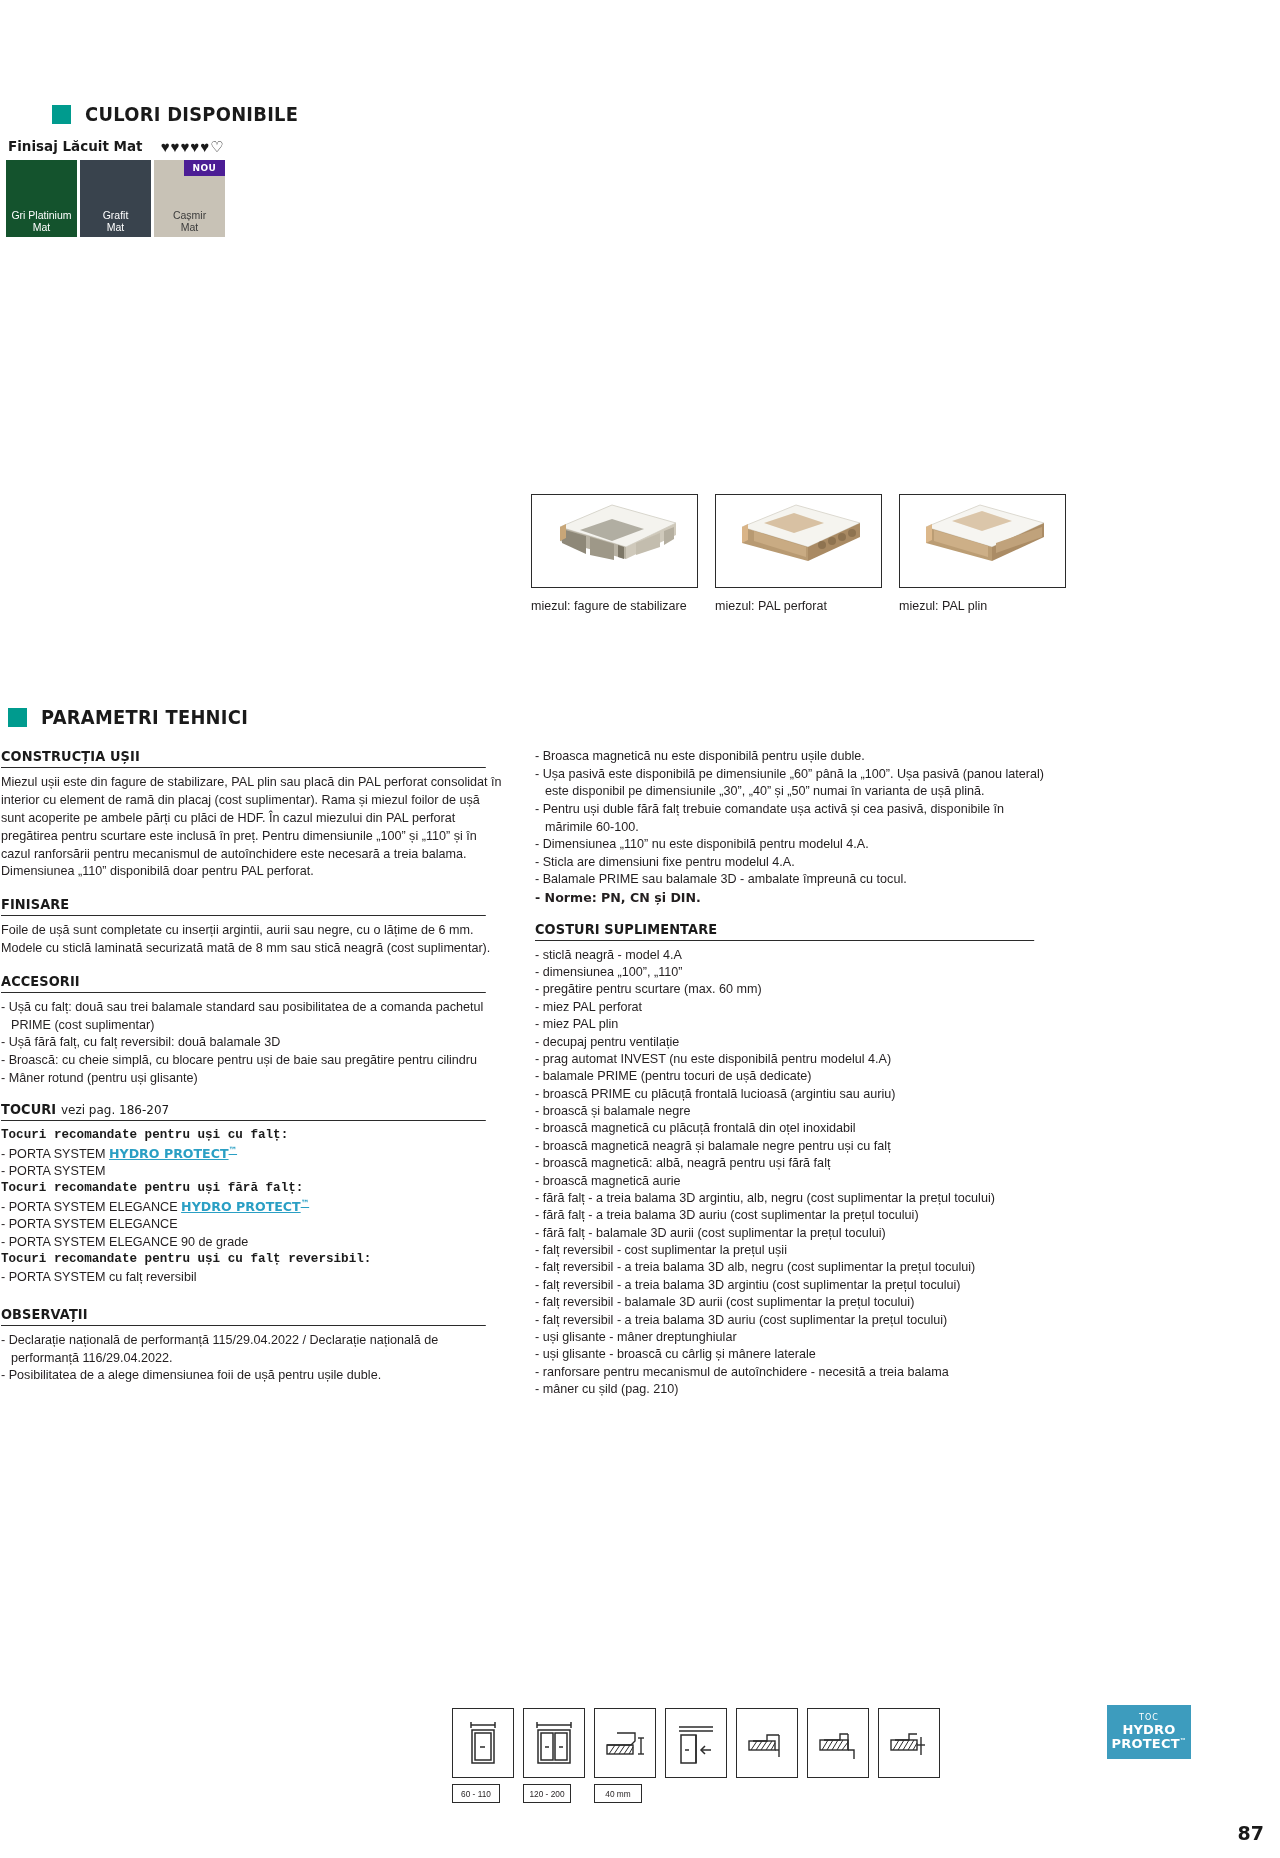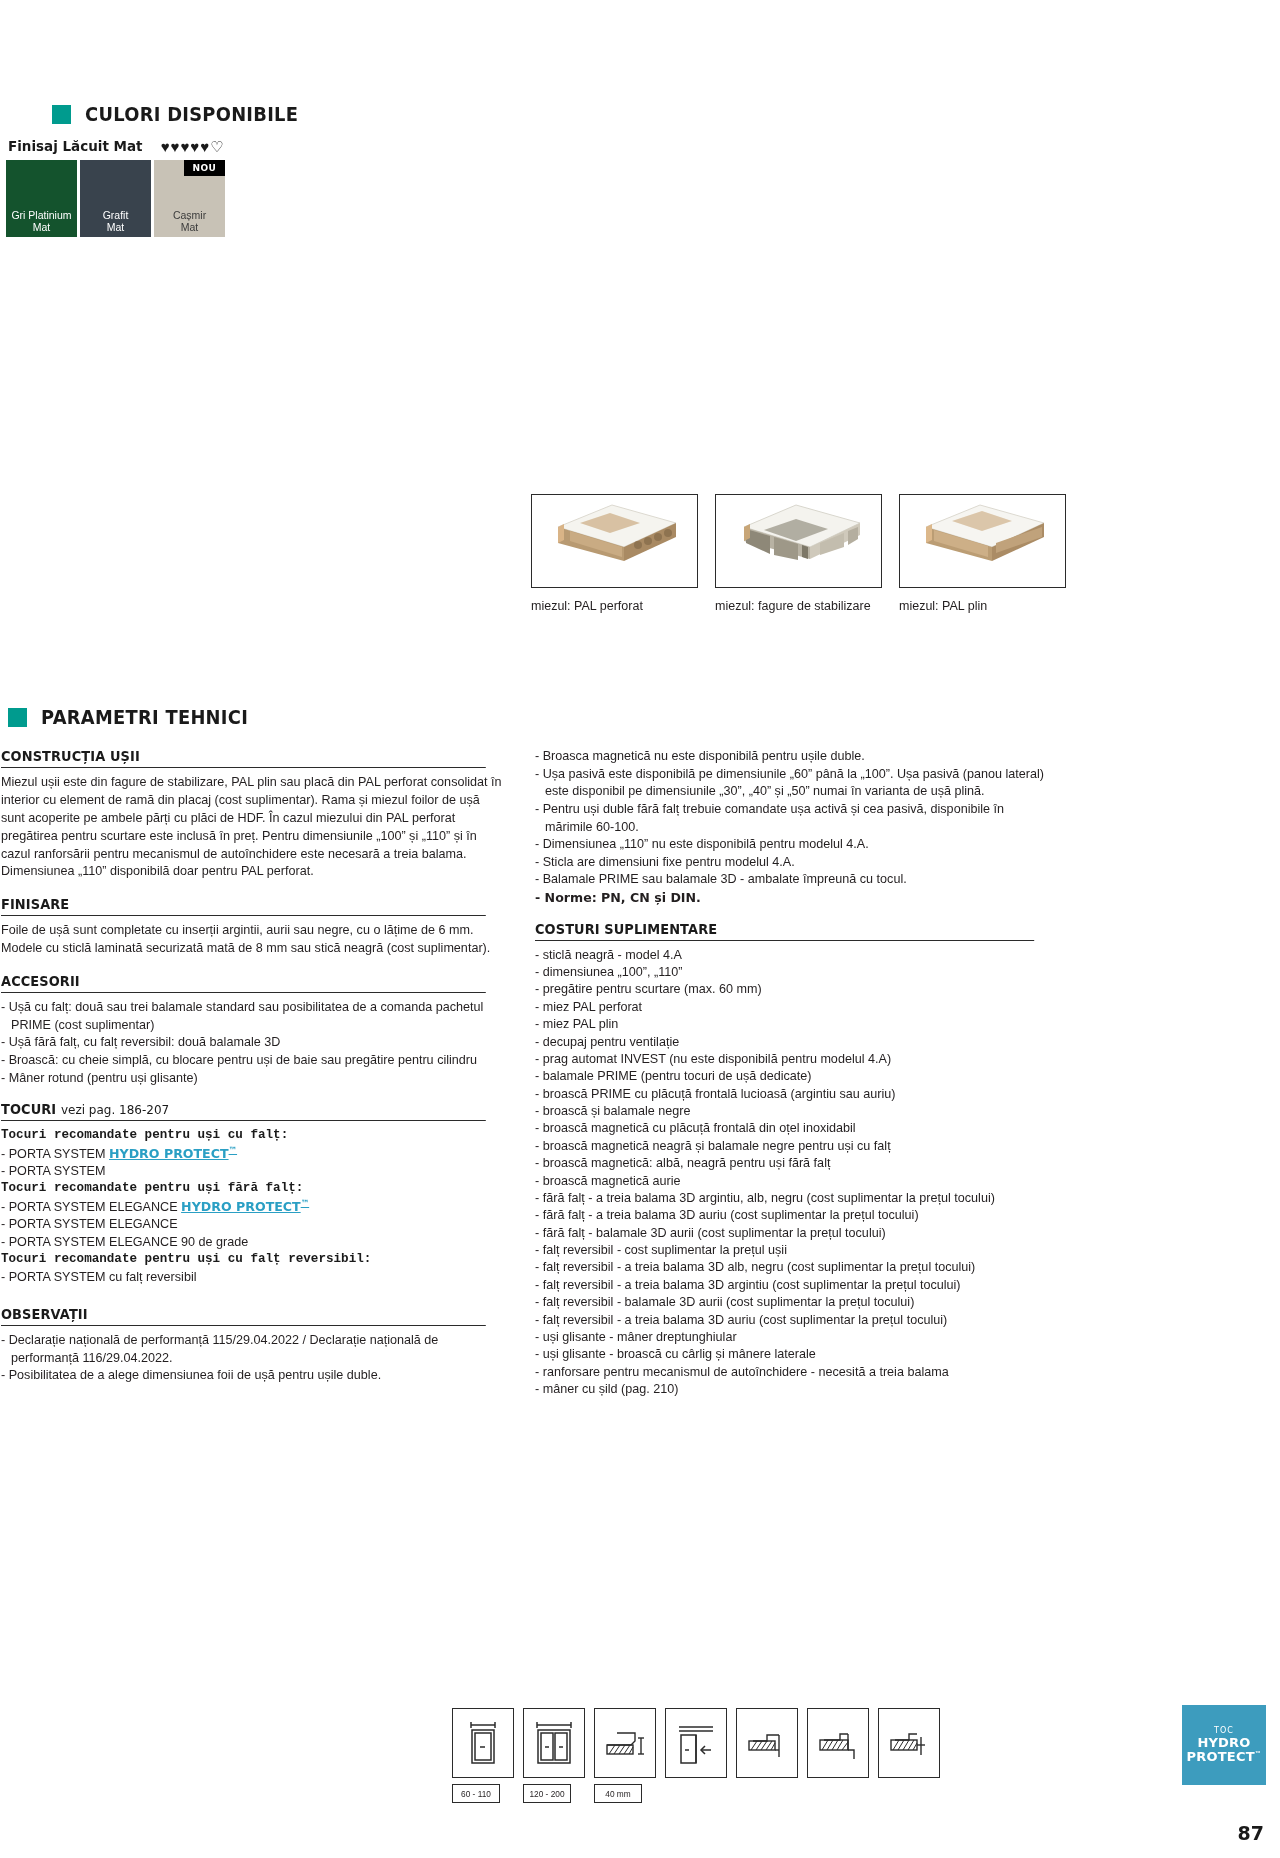--- a/index.html
+++ b/index.html
@@ -86,21 +86,21 @@
     padding-bottom: 4px;
   }
   .swatch-name {
     font-size: 10.5px; line-height: 1.15;
     text-align: center; color: #ffffff;
     font-family: "Liberation Sans", sans-serif;
   }
   .swatch-name.dark { color: #3c3c3c; }
   .nou-badge {
     position: absolute; right: 0; top: 0;
-    background: #000000; color: #ffffff;
+    background: #4c1d95; color: #ffffff;
     font-family: "DejaVu Sans", sans-serif;
     font-weight: bold; font-size: 9px;
     padding: 3px 9px 3px 9px;
     letter-spacing: 0.3px;
   }
 
   
   .cores {
     position: absolute; left: 531px; top: 494px;
     display: flex; gap: 17px;
@@ -173,22 +173,22 @@
     display: flex; align-items: center; justify-content: center;
   }
   .icon-cap {
     margin-top: 6px;
     width: 48px; height: 19px;
     border: 1.2px solid #2b2b2b;
     display: flex; align-items: center; justify-content: center;
     font-size: 8.3px; color: #231f20;
   }
   .toc-badge {
-    position: absolute; left: 1182px; top: 1705px;
-    width: 84px; height: 80px;
+    position: absolute; left: 1107px; top: 1705px;
+    width: 84px; height: 54px;
     background: #3d9cbe;
     display: flex; flex-direction: column;
     align-items: center; justify-content: center;
     color: #ffffff;
     font-family: "DejaVu Sans", sans-serif;
   }
   .toc-badge .t1 { font-size: 8px; letter-spacing: 1px; font-weight: normal; margin-bottom: 1px; }
   .toc-badge .t2 { font-size: 13px; font-weight: bold; letter-spacing: 0.2px; line-height: 1.05; }
   .toc-badge .t3 { font-size: 13px; font-weight: bold; letter-spacing: 0.2px; line-height: 1.05; }
   .toc-badge sup { font-size: 6.5px; }
@@ -238,53 +238,53 @@
       <div class="swatch" style="background: rgb(200, 194, 182);">
         <div class="nou-badge">NOU</div>
         <div class="swatch-name dark">
           <div>Cașmir</div>
           <div>Mat</div>
         </div>
       </div>
     </div>
 
   <div class="cores" id="cores">
+      <div class="core-item">
+        <div class="core-frame">
+          <div class="slab"><svg width="150" height="84" viewBox="0 0 150 84">
+       <polygon points="20,30 72,8 136,26 86,50" fill="#f4f3ee" stroke="#d8d6cd" stroke-width="1"></polygon>
+       <polygon points="20,30 86,50 86,62 20,44" fill="#b8b2a3"></polygon>
+       <polygon points="86,50 136,26 136,38 86,62" fill="#cfc9bb"></polygon>
+       <polygon points="22,32 46,39 46,57 22,46" fill="#8e8878"></polygon>
+       <polygon points="50,40 74,47 74,63 50,58" fill="#9e9888"></polygon>
+       <polygon points="78,48 84,50 84,62 78,60" fill="#7d7767"></polygon>
+       <polygon points="96,46 120,36 120,50 96,58" fill="#c3bdae"></polygon>
+       <polygon points="124,34 134,30 134,42 124,48" fill="#b4ae9f"></polygon>
+       <polygon points="20,30 26,27 26,41 20,44" fill="#c8a678"></polygon>
+       <polygon points="40,33 72,22 104,32 72,44" fill="#7a7465" opacity="0.55"></polygon>
+     </svg></div>
+        </div>
+        <div class="core-caption">miezul: fagure de stabilizare</div>
+      </div>
       <div class="core-item">
         <div class="core-frame">
           <div class="slab"><svg width="150" height="84" viewBox="0 0 150 84">
        <polygon points="18,30 72,8 136,26 84,50" fill="#f5f4ef" stroke="#dcd9d0" stroke-width="1"></polygon>
        <polygon points="18,30 84,50 84,64 18,46" fill="#b89a72"></polygon>
        <polygon points="84,50 136,26 136,40 84,64" fill="#a98a63"></polygon>
        <polygon points="30,34 82,50 82,60 30,44" fill="#c9ab83"></polygon>
        <circle cx="98" cy="48" r="4" fill="#8e7350"></circle>
        <circle cx="108" cy="44" r="4" fill="#8e7350"></circle>
        <circle cx="118" cy="40" r="4" fill="#8e7350"></circle>
        <circle cx="128" cy="36" r="4" fill="#8e7350"></circle>
        <polygon points="18,30 24,27 24,43 18,46" fill="#d9b487"></polygon>
        <polygon points="40,26 70,16 100,26 70,36" fill="#cdb089" opacity="0.75"></polygon>
      </svg></div>
         </div>
         <div class="core-caption">miezul: PAL perforat</div>
-      </div>
-      <div class="core-item">
-        <div class="core-frame">
-          <div class="slab"><svg width="150" height="84" viewBox="0 0 150 84">
-       <polygon points="20,30 72,8 136,26 86,50" fill="#f4f3ee" stroke="#d8d6cd" stroke-width="1"></polygon>
-       <polygon points="20,30 86,50 86,62 20,44" fill="#b8b2a3"></polygon>
-       <polygon points="86,50 136,26 136,38 86,62" fill="#cfc9bb"></polygon>
-       <polygon points="22,32 46,39 46,57 22,46" fill="#8e8878"></polygon>
-       <polygon points="50,40 74,47 74,63 50,58" fill="#9e9888"></polygon>
-       <polygon points="78,48 84,50 84,62 78,60" fill="#7d7767"></polygon>
-       <polygon points="96,46 120,36 120,50 96,58" fill="#c3bdae"></polygon>
-       <polygon points="124,34 134,30 134,42 124,48" fill="#b4ae9f"></polygon>
-       <polygon points="20,30 26,27 26,41 20,44" fill="#c8a678"></polygon>
-       <polygon points="40,33 72,22 104,32 72,44" fill="#7a7465" opacity="0.55"></polygon>
-     </svg></div>
-        </div>
-        <div class="core-caption">miezul: fagure de stabilizare</div>
       </div>
       <div class="core-item">
         <div class="core-frame">
           <div class="slab"><svg width="150" height="84" viewBox="0 0 150 84">
        <polygon points="18,30 72,8 136,26 84,50" fill="#f6f5f1" stroke="#dcd9d0" stroke-width="1"></polygon>
        <polygon points="18,30 84,50 84,64 18,46" fill="#bb9d74"></polygon>
        <polygon points="84,50 136,26 136,40 84,64" fill="#ab8c65"></polygon>
        <polygon points="26,33 80,49 80,60 26,44" fill="#cdaf87"></polygon>
        <polygon points="88,46 134,30 134,40 88,56" fill="#c0a27b"></polygon>
        <polygon points="18,30 24,27 24,43 18,46" fill="#dcb88b"></polygon>

